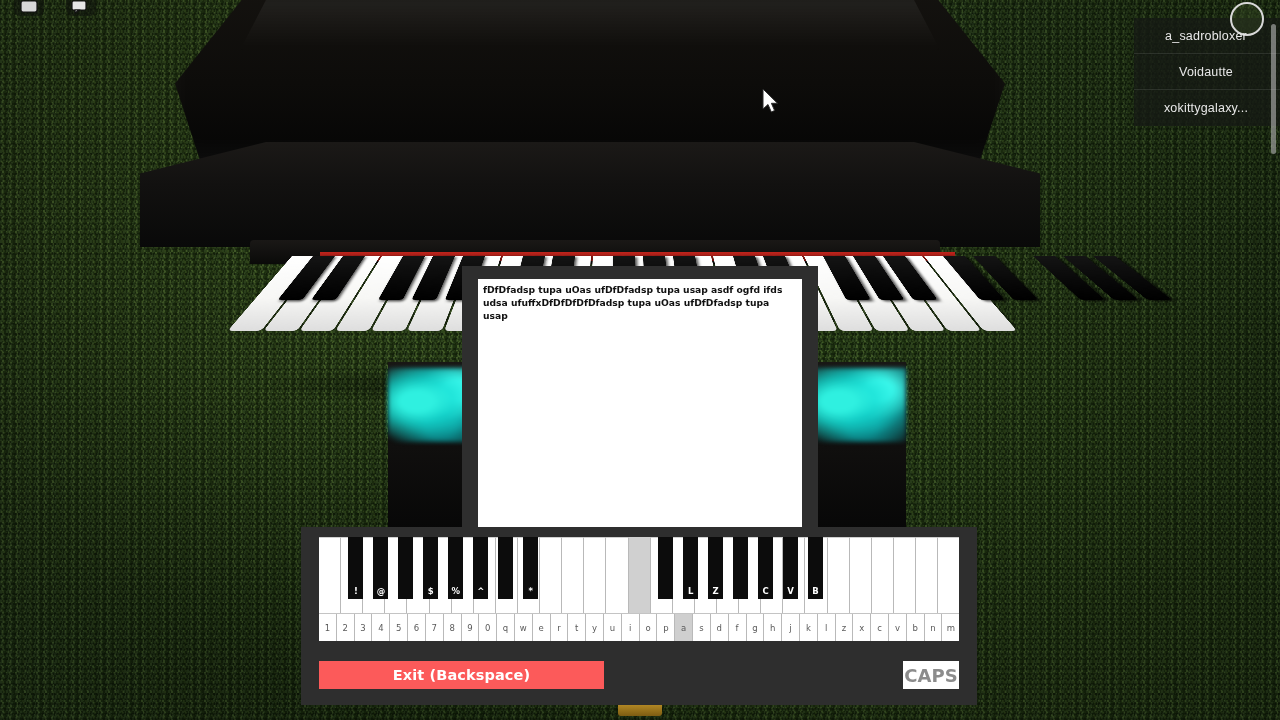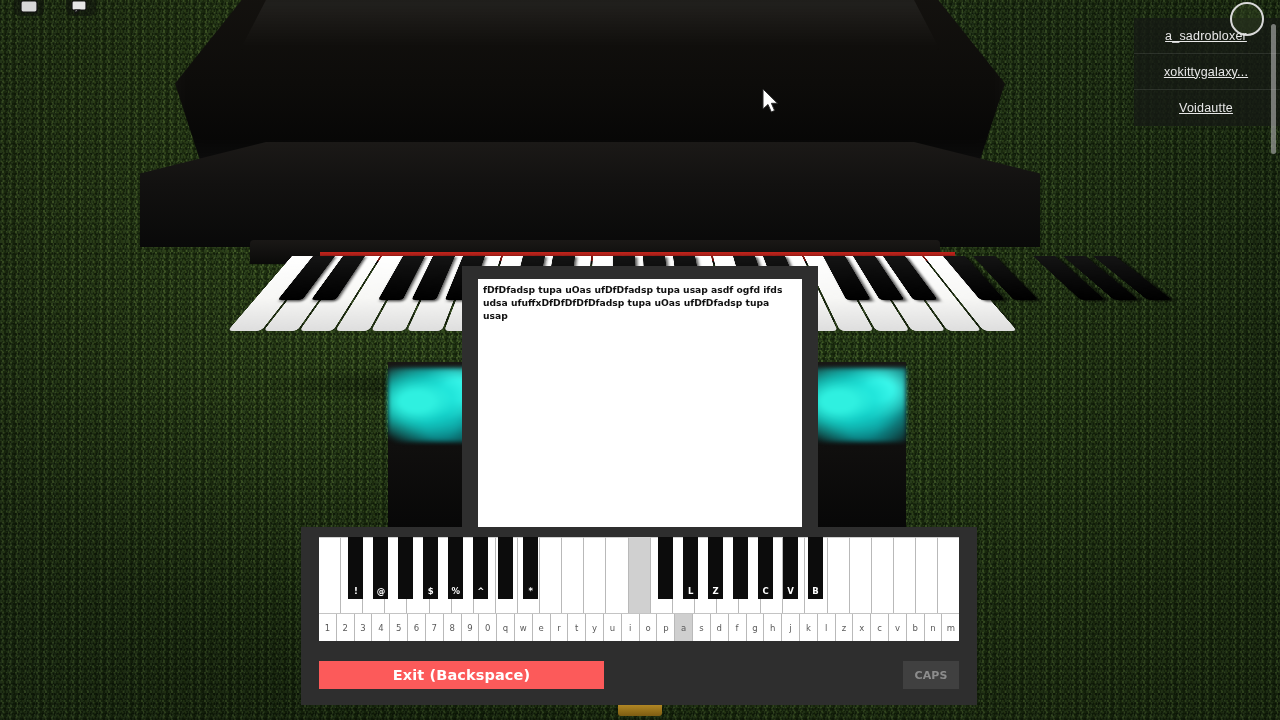--- a/index.html
+++ b/index.html
@@ -121,21 +121,21 @@
   .pl-row {
     position:relative; height:36px;
     display:flex; align-items:center;
     padding-left:10px;
     border-bottom:1px solid rgba(255,255,255,.10);
   }
   .pl-row:last-child { border-bottom:none; }
   .pl-name {
     color:#e8e8e8; font-size:12.5px; letter-spacing:.2px;
     white-space:nowrap; overflow:hidden; text-overflow:ellipsis;
-    flex:1; text-align:center; padding-right:12px;text-decoration:underline;
+    flex:1; text-align:center; padding-right:12px;
   }
   .pl-row.me .pl-name { font-weight:bold; color:#ffffff; }
   .pl-icon { position:absolute; left:7px; top:11px; width:15px; height:13px; }
   .pl-scroll {
     position:absolute; right:4px; top:6px; width:5px; height:130px;
     background:rgba(200,200,200,.55); border-radius:3px;
   }
   .pl-avatar {
     position:absolute; right:16px; top:-16px; width:34px; height:34px;
     border-radius:50%; border:2px solid #d8d8d8;
@@ -215,21 +215,21 @@
     display:flex; align-items:center; justify-content:space-between;
     margin-top:12px; height:44px;
   }
   .btn {
     height:28px; display:flex; align-items:center; justify-content:center;
     color:#ffffff; font-size:14.5px; font-weight:bold;
     font-family:"DejaVu Sans", sans-serif;
     letter-spacing:.1px;
   }
   .btn-exit  { width:285px; background:#fc5a5a; }
-  .btn-caps  { width:56px;  background:#404040; color:#8c8c8c; font-size:11px; }
+  .btn-caps  { width:56px;  background:#ffffff; color:#8c8c8c; font-size:18px; }
   .btn-sheets{ width:270px; background:#7ae04b; }
 
   
   .cursor { position:absolute; left:762px; top:88px; width:18px; height:26px; }
 </style>
 </head>
 <body>
 
 <div id="stage">
 
@@ -320,24 +320,24 @@
   </div>
 
   <div class="playerlist">
     <div class="pl-avatar"></div>
     <div class="pl-scroll"></div>
     <div id="pl-rows">
         <div class="pl-row">
           <span class="pl-name">a_sadrobloxer</span>
         </div>
         <div class="pl-row">
-          <span class="pl-name">xokittygalaxy...</span>
+          <span class="pl-name">Voidautte</span>
         </div>
         <div class="pl-row">
-          <span class="pl-name">Voidautte</span>
+          <span class="pl-name">xokittygalaxy...</span>
         </div>
       </div>
   </div>
 
   <div class="sheet-dialog">
     <textarea class="sheet-textarea" placeholder="Paste sheet here" style="">fDfDfadsp tupa uOas ufDfDfadsp tupa usap asdf ogfd ifds udsa ufuffxDfDfDfDfDfadsp tupa uOas ufDfDfadsp tupa usap</textarea>
   </div>
 
   <div class="ui-panel">
 

